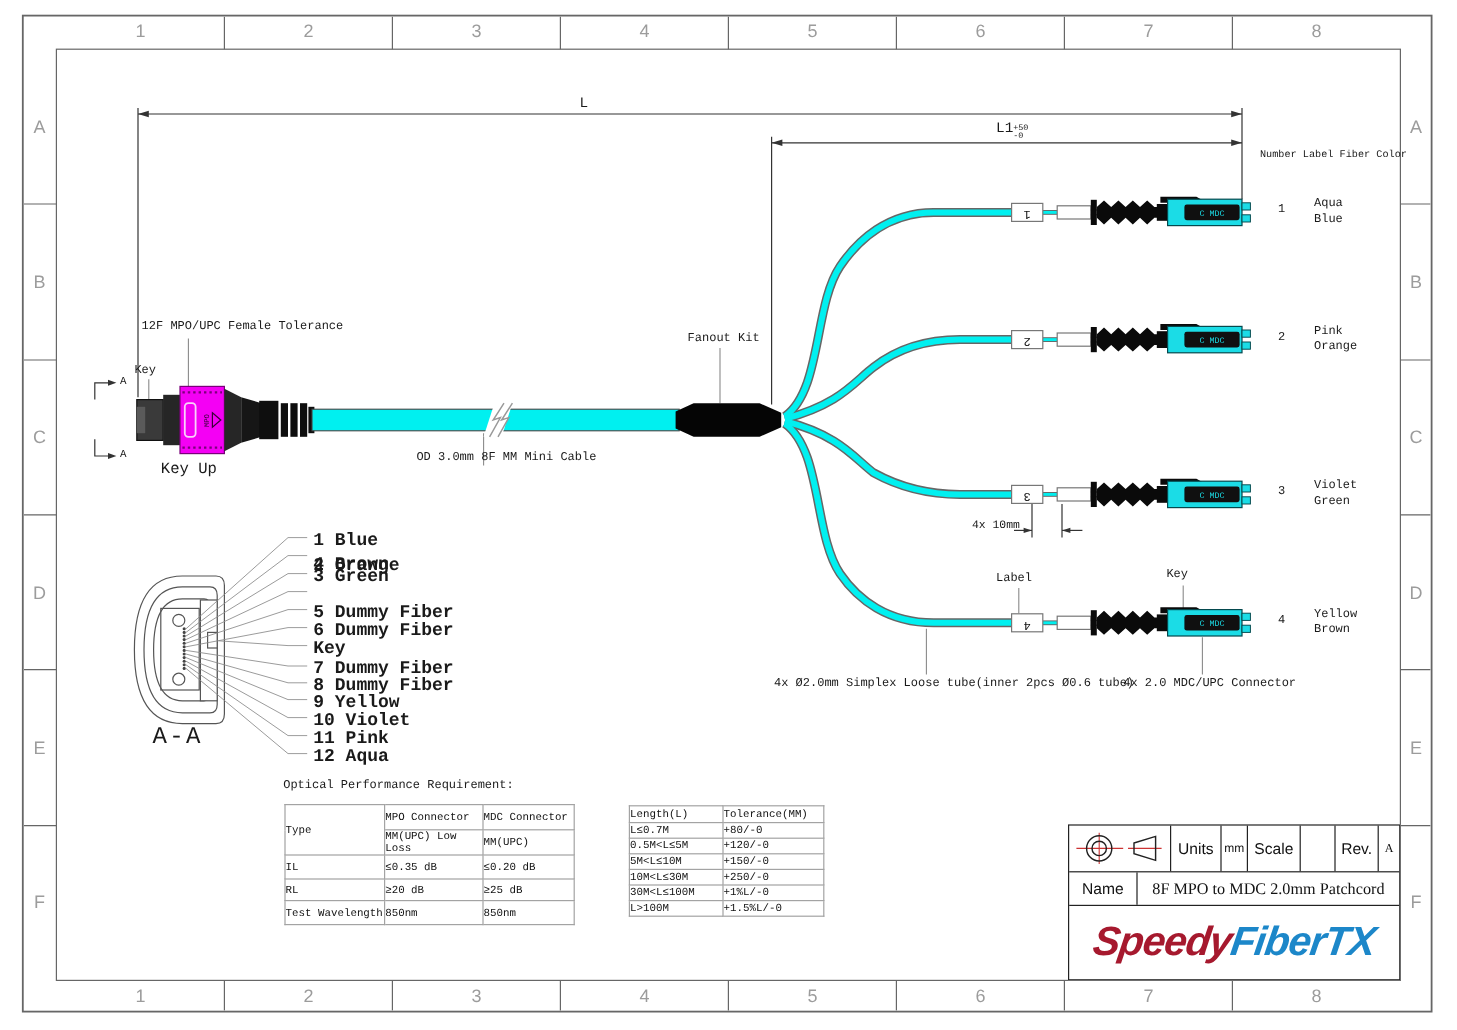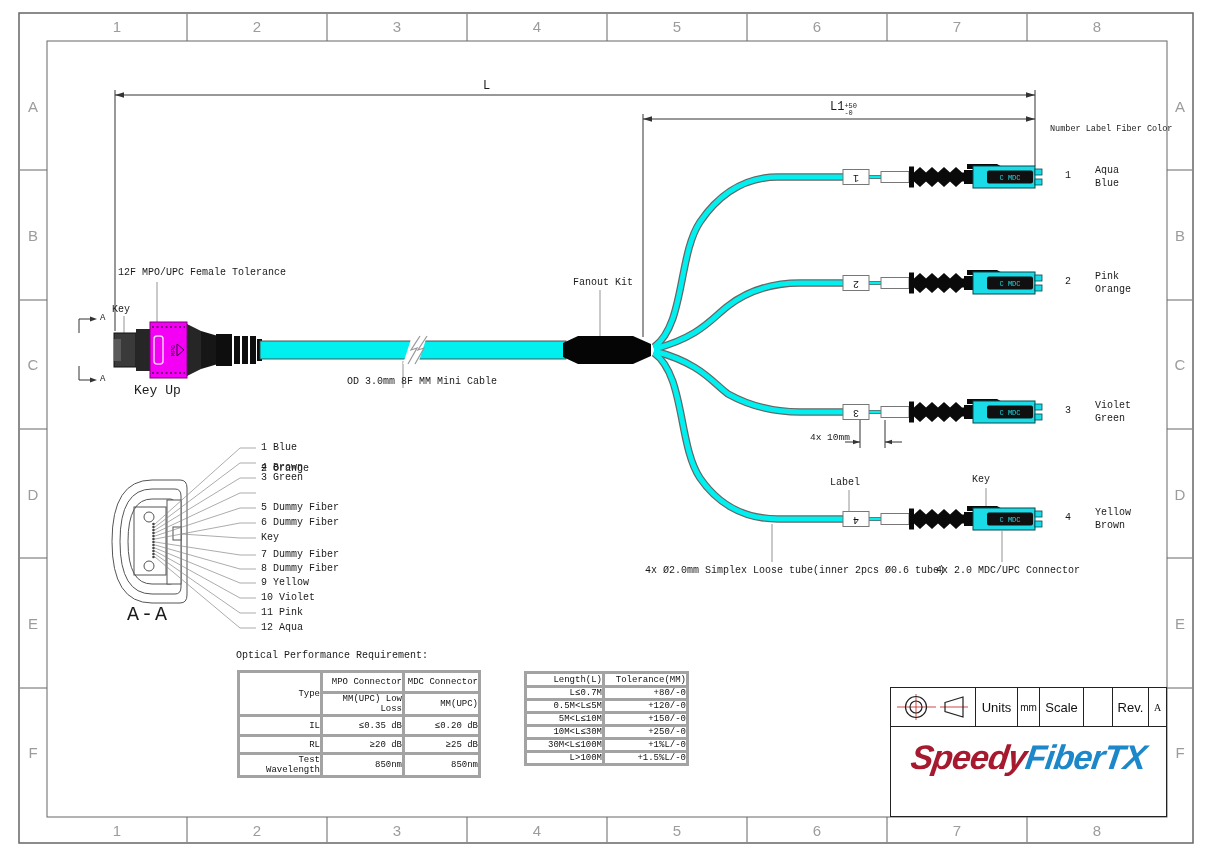--- a/index.html
+++ b/index.html
@@ -1,33 +1,33 @@
 <!DOCTYPE html>
 <html><head>
 <meta charset="utf-8">
 <style>
   html,body{margin:0;padding:0;background:#fff;}
   .sheet{position:relative;width:1214px;height:858px;background:#fff;overflow:hidden;
          font-family:"Liberation Mono",monospace;color:#1a1a1a;}
   svg.art{position:absolute;left:0;top:0;}
   .t{position:absolute;white-space:nowrap;font-family:"Liberation Mono",monospace;color:#1a1a1a;}
-  .f10{font-size:10px;} .f9{font-size:9px;} .f11{font-size:10px;} .f12{font-size:12px;}
+  .f10{font-size:10px;} .f9{font-size:9px;} .f11{font-size:15px;font-weight:bold;} .f12{font-size:12px;}
   .f13{font-size:13px;margin-left:19px;} .f20{font-size:20px;letter-spacing:2px;}
   .zone{position:absolute;width:16px;text-align:center;font-family:"Liberation Sans",sans-serif;
         font-size:15px;color:#9c9c9c;}
   .blabel{position:absolute;width:26px;height:15px;line-height:15px;text-align:center;
           transform:rotate(180deg);font-size:10px;color:#111;}
   .colorcell{line-height:13px;}
   .numcell{width:16px;text-align:center;}
   .tolstack{display:inline-flex;flex-direction:column;font-size:7px;line-height:7px;vertical-align:2px;}
   .rot90{transform:rotate(-90deg);transform-origin:center;font-size:6px;color:#2d002d;
          width:26px;text-align:center;letter-spacing:0;}
   
   table.dwg{border-collapse:collapse;table-layout:fixed;font-family:"Liberation Mono",monospace;color:#111;}
-  table.dwg td{border:3px solid #a3a3a3;text-align:right;vertical-align:middle;padding:0;overflow:hidden;}
+  table.dwg td{border:1px solid #a3a3a3;text-align:left;vertical-align:middle;padding:0;overflow:hidden;}
   table.opt{font-size:9px;}
   table.len{font-size:9px;border-radius:30px;}
   
   .tb{position:absolute;left:890px;top:687px;width:277px;height:130px;border:1.5px solid #222;
       box-sizing:border-box;background:#fff;font-family:"Liberation Sans",sans-serif;color:#111;}
   .tb-row1{display:flex;height:38px;box-sizing:border-box;}
   .tb-row2{display:flex;height:28px;border-top:1px solid #222;box-sizing:border-box;}
   .tb-row3{display:flex;height:61px;border-top:1px solid #222;box-sizing:border-box;
            align-items:center;justify-content:center;}
   .tbc{border-right:1px solid #222;box-sizing:border-box;display:flex;align-items:center;
@@ -427,20 +427,24 @@
         <polygon points="53,13.5 71,8 71,28 53,22.5" fill="none" stroke="#222" stroke-width="1.2"></polygon>
       </svg>
     </div>
     <div class="tbc" style="width:42px">Units</div>
     <div class="tbc" style="width:22px;font-size:10px">mm</div>
     <div class="tbc" style="width:44px">Scale</div>
     <div class="tbc" style="width:29px"></div>
     <div class="tbc" style="width:36px">Rev.</div>
     <div class="tbc" style="flex:1;font-size:10px;font-family:'Liberation Serif',serif">A</div>
   </div>
+  <div class="tb-row2">
+    <div class="tbc" style="width:57px">Name</div>
+    <div class="tbc" style="flex:1;font-family:'Liberation Serif',serif;font-size:13.5px">8F MPO to MDC 2.0mm Patchcord</div>
+  </div>
   <div class="tb-row3">
     <div class="logo">
       <span style="color:#A6192E">Speedy</span><span style="color:#1C87C9">FiberTX</span>
     </div>
   </div>
 </div>
 
 </div>
 
 </body></html>

